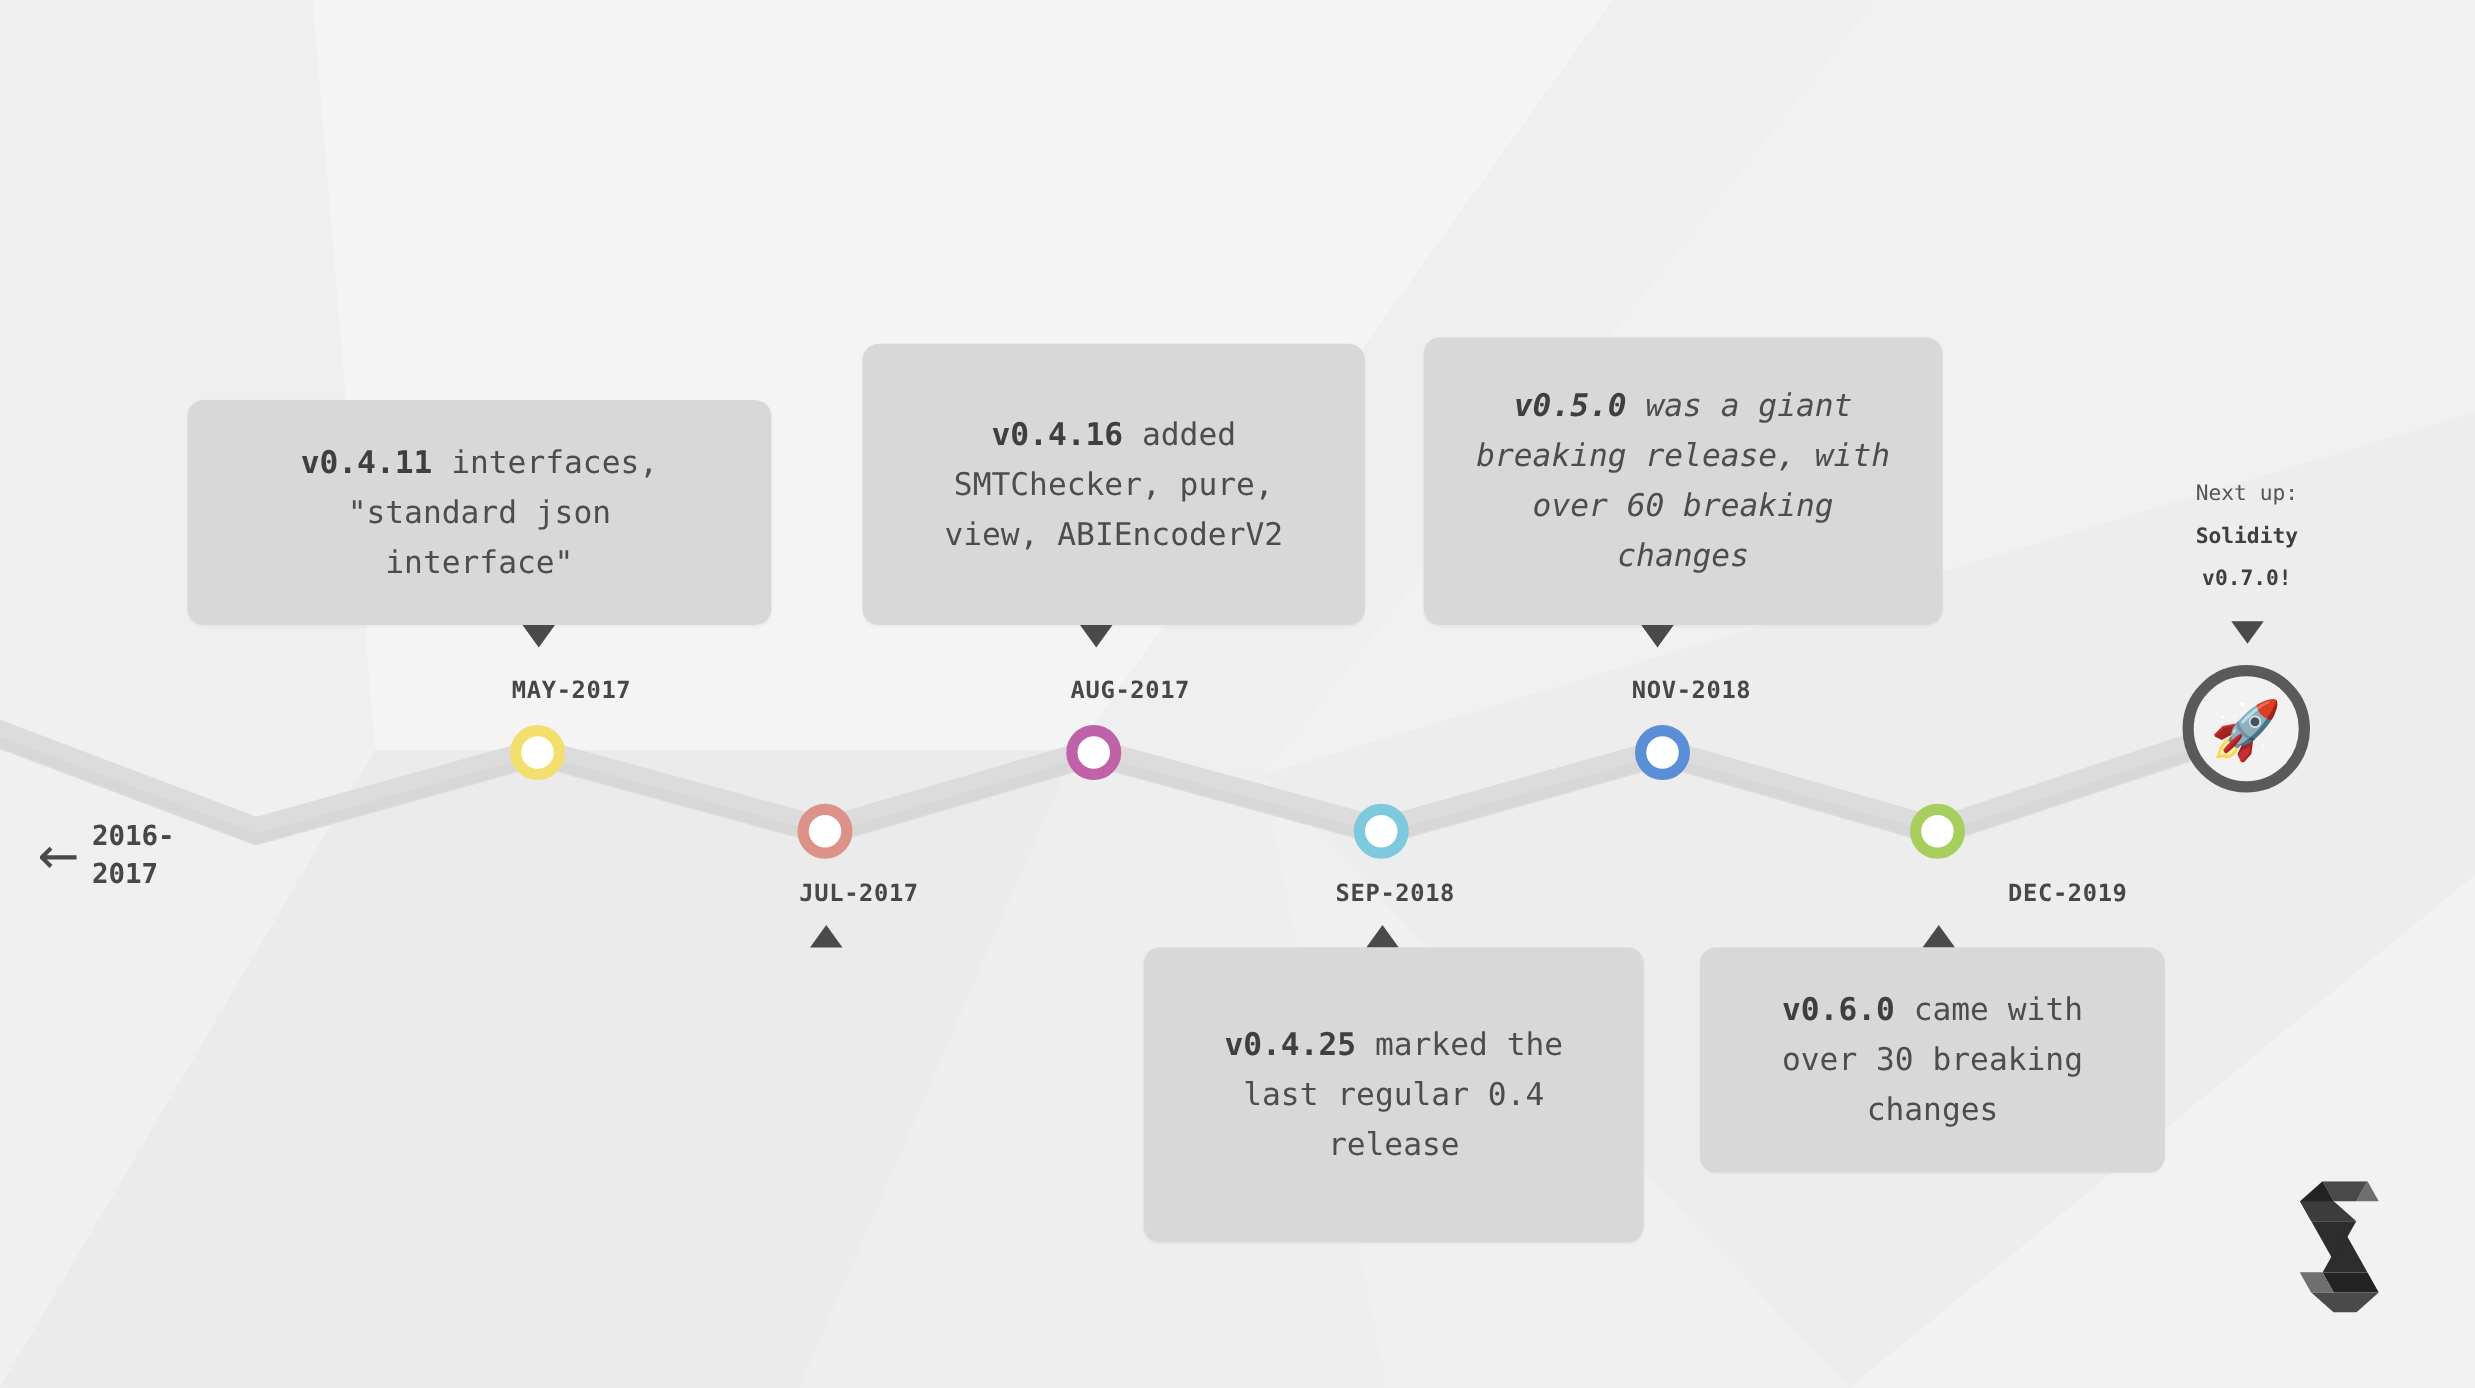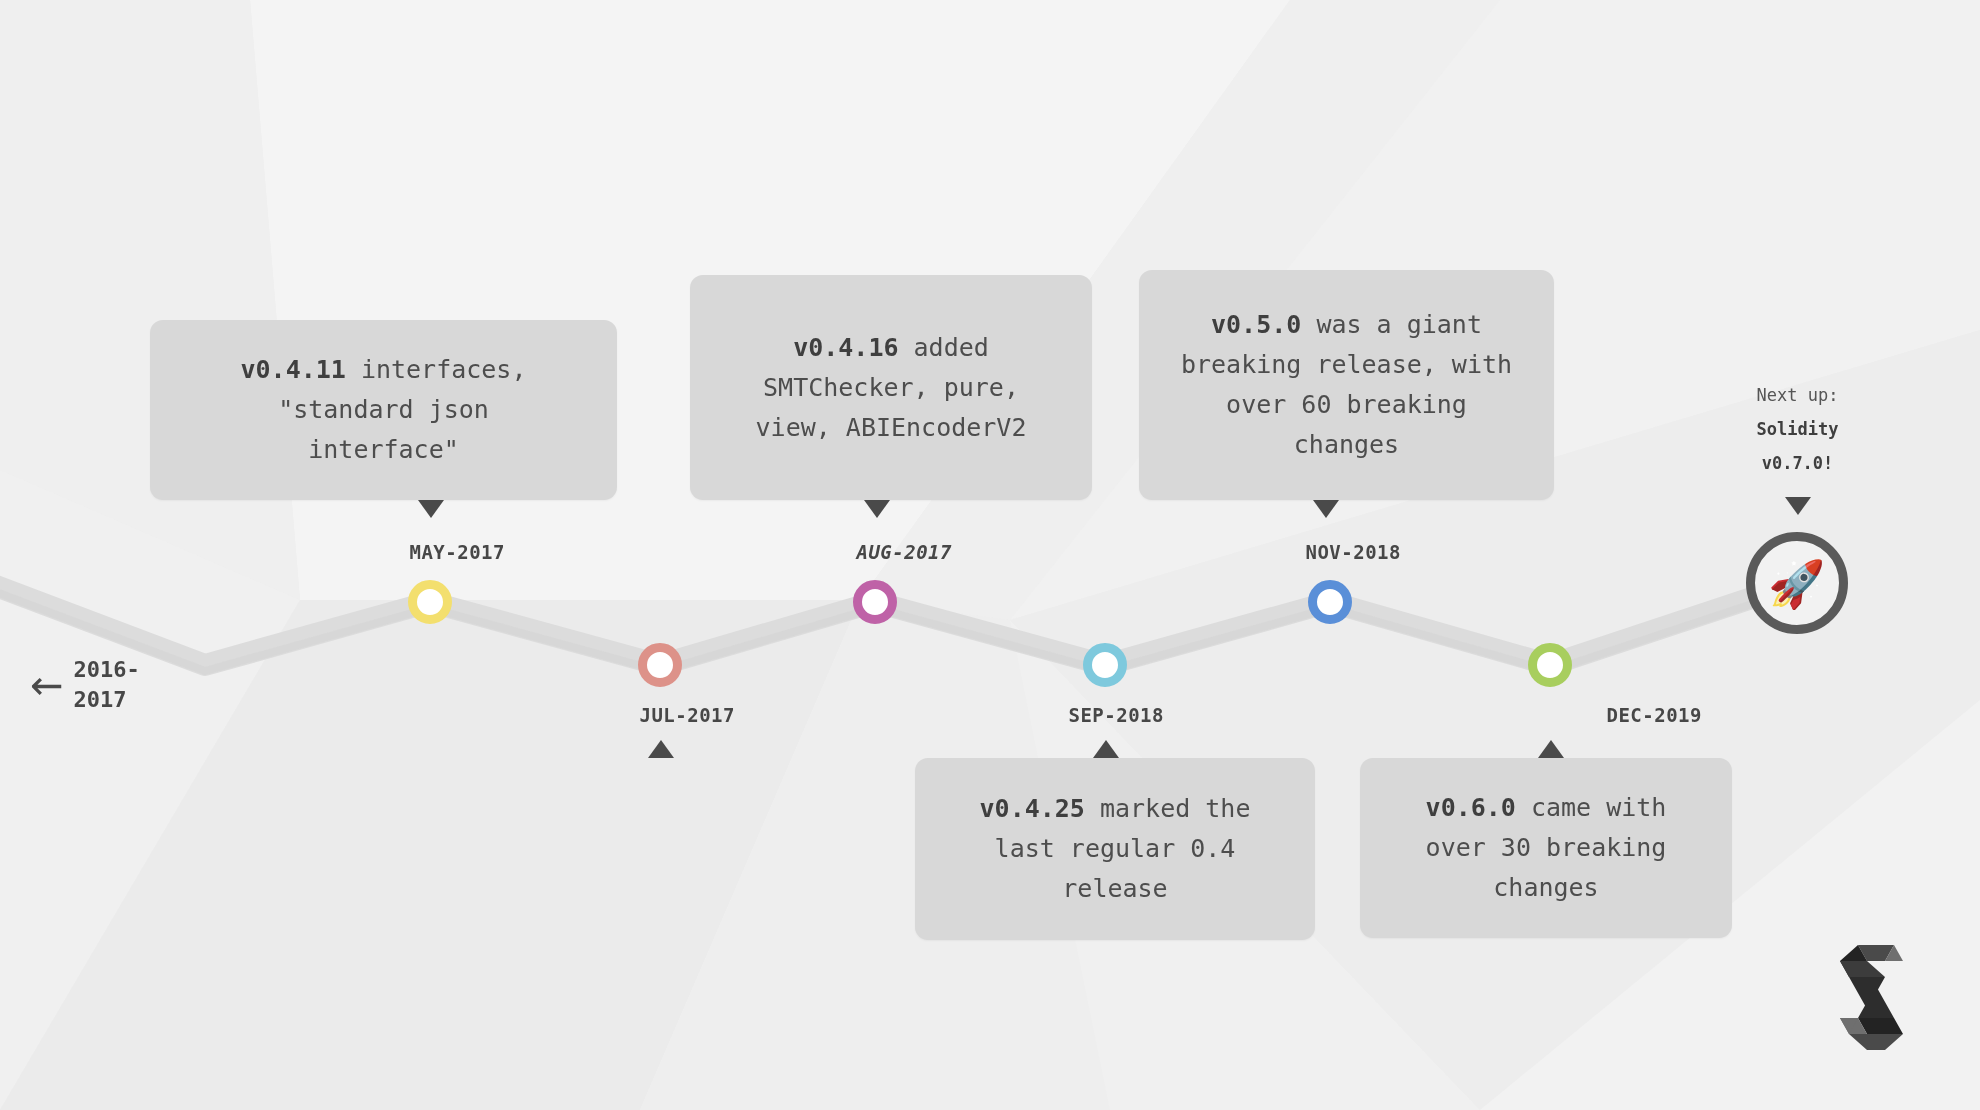--- a/index.html
+++ b/index.html
@@ -201,39 +201,39 @@
   <div class="date-label" style="left:355px; top:541px; width:150px;">MAY-2017</div>
 
   <div class="card" style="left:690px; top:275px; width:402px; height:225px;">
     <div class="card-text">
       <span class="ver">v0.4.16</span><span> added</span><br>
       <span>SMTChecker, pure,</span><br>
       <span>view, ABIEncoderV2</span>
     </div>
   </div>
   <div class="tri tri-down" style="left:864px; top:500px;"></div>
-  <div class="date-label" style="left:802px; top:541px; width:150px;font-style:italic;">AUG-2017</div>
-
-  <div class="card" style="left:1139px; top:270px; width:415px; height:230px;">
+  <div class="date-label" style="left:802px; top:541px; width:150px;">AUG-2017</div>
+
+  <div class="card" style="left:1139px; top:270px; width:415px; height:230px;font-style:italic;">
     <div class="card-text">
       <span class="ver">v0.5.0</span><span> was a giant</span><br>
       <span>breaking release, with</span><br>
       <span>over 60 breaking</span><br>
       <span>changes</span>
     </div>
   </div>
   <div class="tri tri-down" style="left:1313px; top:500px;"></div>
   <div class="date-label" style="left:1251px; top:541px; width:150px;">NOV-2018</div>
 
   <div class="date-label" style="left:585px; top:704px; width:150px;">JUL-2017</div>
   <div class="tri tri-up" style="left:648px; top:740px;"></div>
 
   <div class="date-label" style="left:1014px; top:704px; width:150px;">SEP-2018</div>
   <div class="tri tri-up" style="left:1093px; top:740px;"></div>
-  <div class="card" style="left:915px; top:758px; width:400px; height:182px;">
+  <div class="card" style="left:915px; top:758px; width:400px; height:236px;">
     <div class="card-text">
       <span class="ver">v0.4.25</span><span> marked the</span><br>
       <span>last regular 0.4</span><br>
       <span>release</span>
     </div>
   </div>
 
   <div class="date-label" style="left:1552px; top:704px; width:150px;">DEC-2019</div>
   <div class="tri tri-up" style="left:1538px; top:740px;"></div>
   <div class="card" style="left:1360px; top:758px; width:372px; height:180px;">

